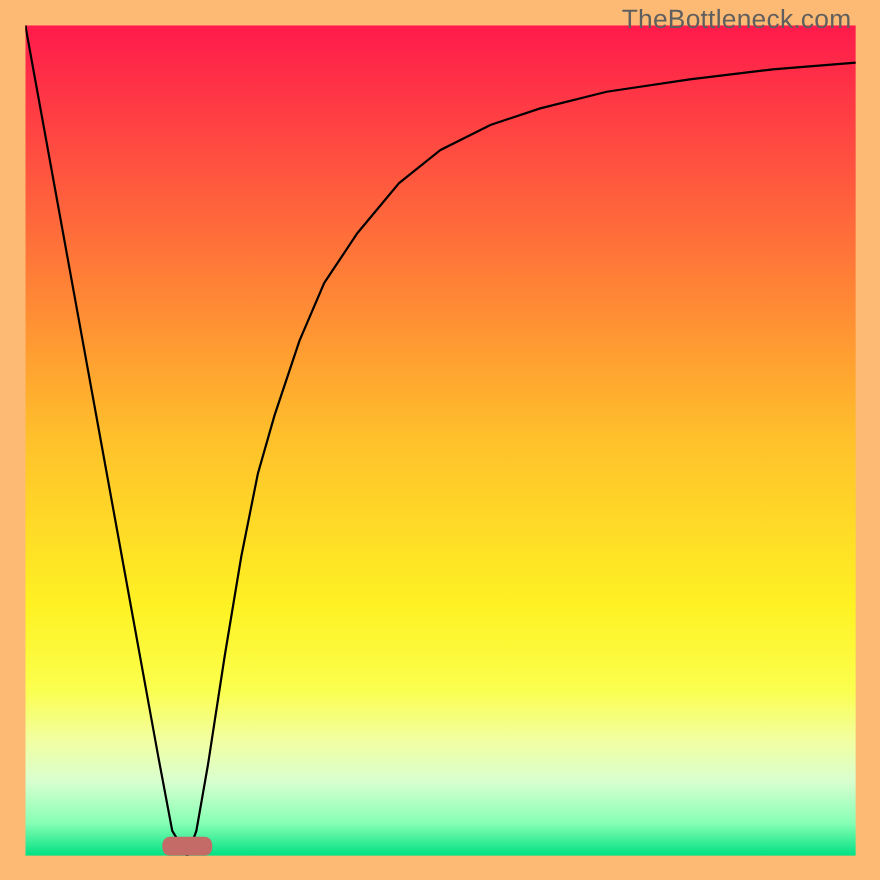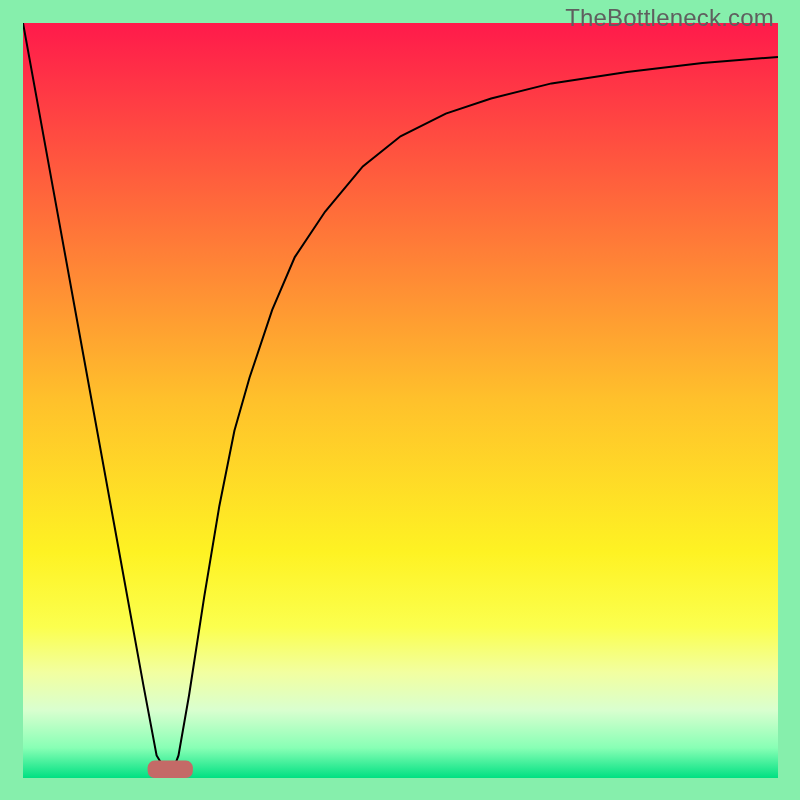--- a/index.html
+++ b/index.html
@@ -10,21 +10,21 @@
     overflow: hidden;
     background: #000;
     font-family: Arial, Helvetica, sans-serif;
   }
   .frame {
     position: absolute;
     left: 0;
     top: 0;
     width: 800px;
     height: 800px;
-    background: #86efac;
+    background: #fdba74;
   }
   .plot {
     position: absolute;
     left: 23px;
     top: 23px;
     width: 755px;
     height: 755px;
   }
   .bg-gradient {
     position: absolute;

